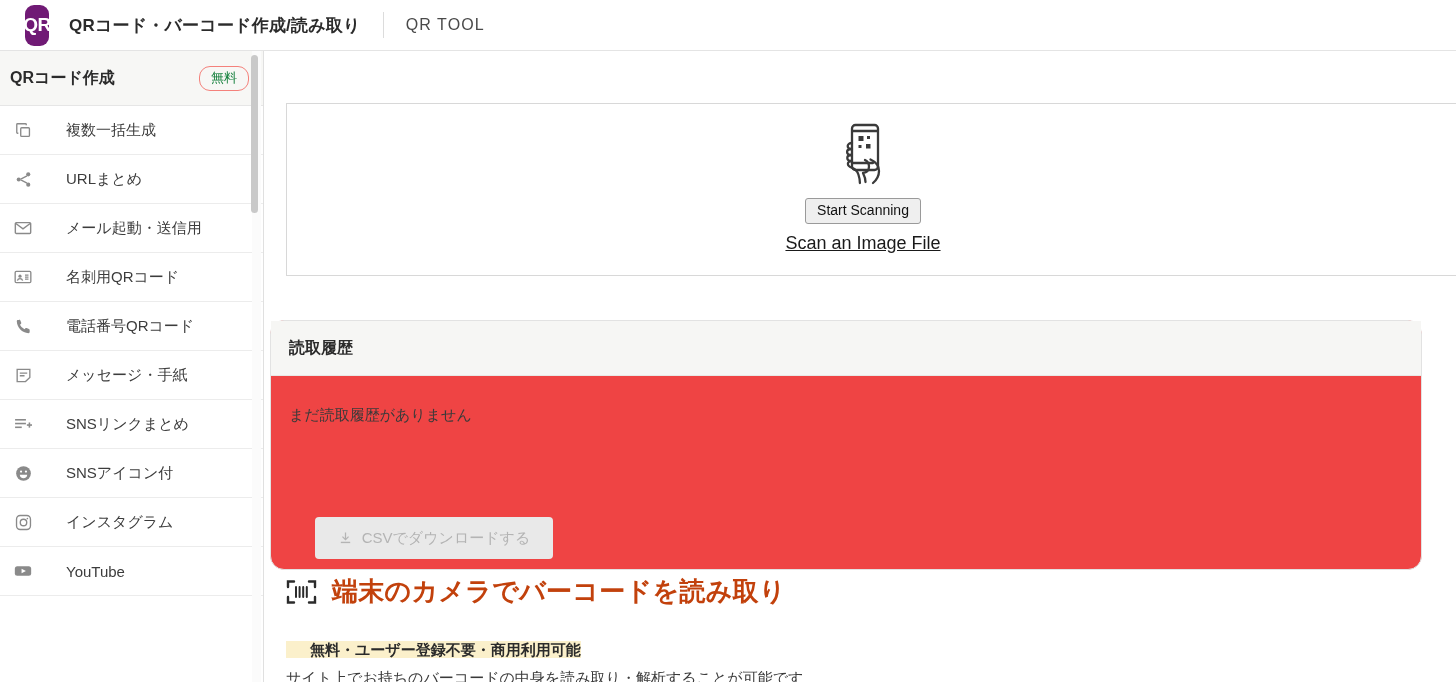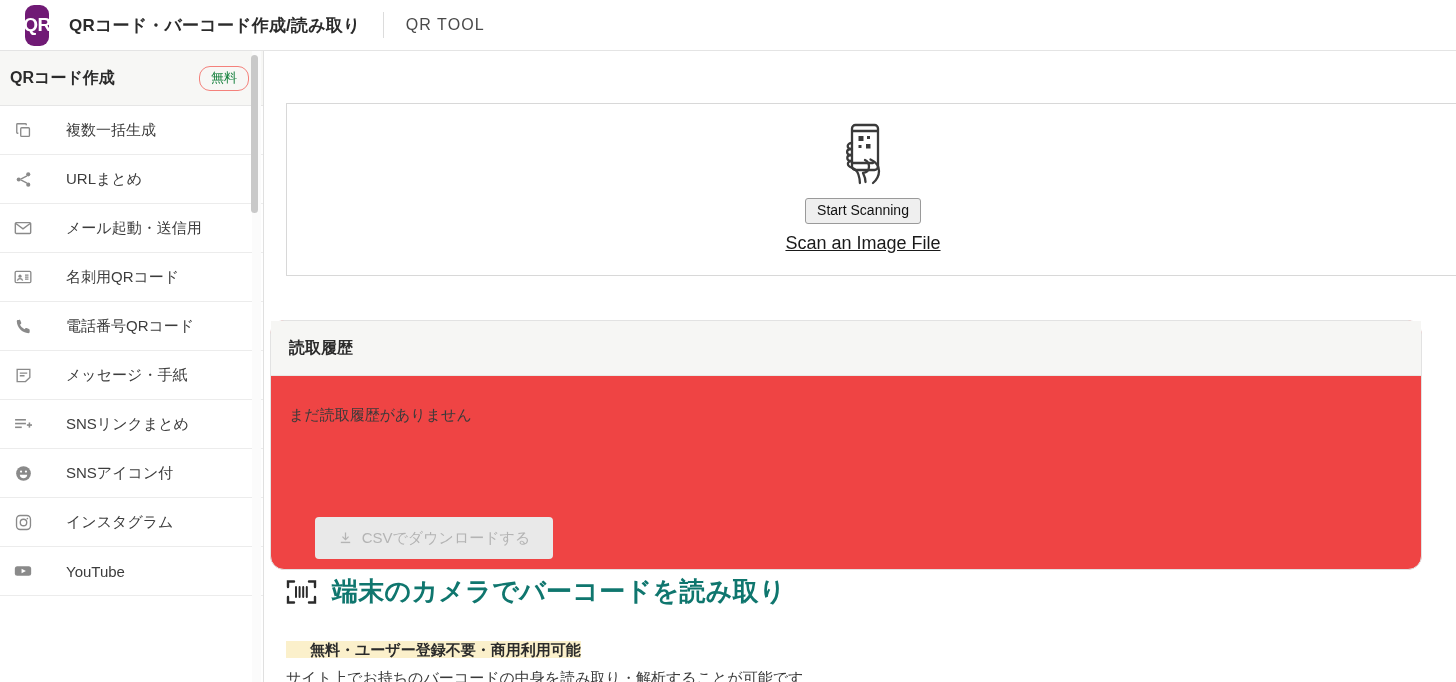--- a/index.html
+++ b/index.html
@@ -223,21 +223,21 @@
     position: absolute;
     left: 45px; top: 523px;
     display: flex;
     align-items: center;
     gap: 15px;
   }
   .scan-bracket-icon { width: 31px; height: 28px; flex: none; }
   .section-heading-text {
     font-size: 26px;
     font-weight: bold;
-    color: #0f766e;
+    color: #c2410c;
     letter-spacing: 0.3px;
     white-space: nowrap;
     text-align: right;
   }
 
   .promo {
     position: absolute;
     left: 45px; top: 588px;
   }
   .promo-highlight {

